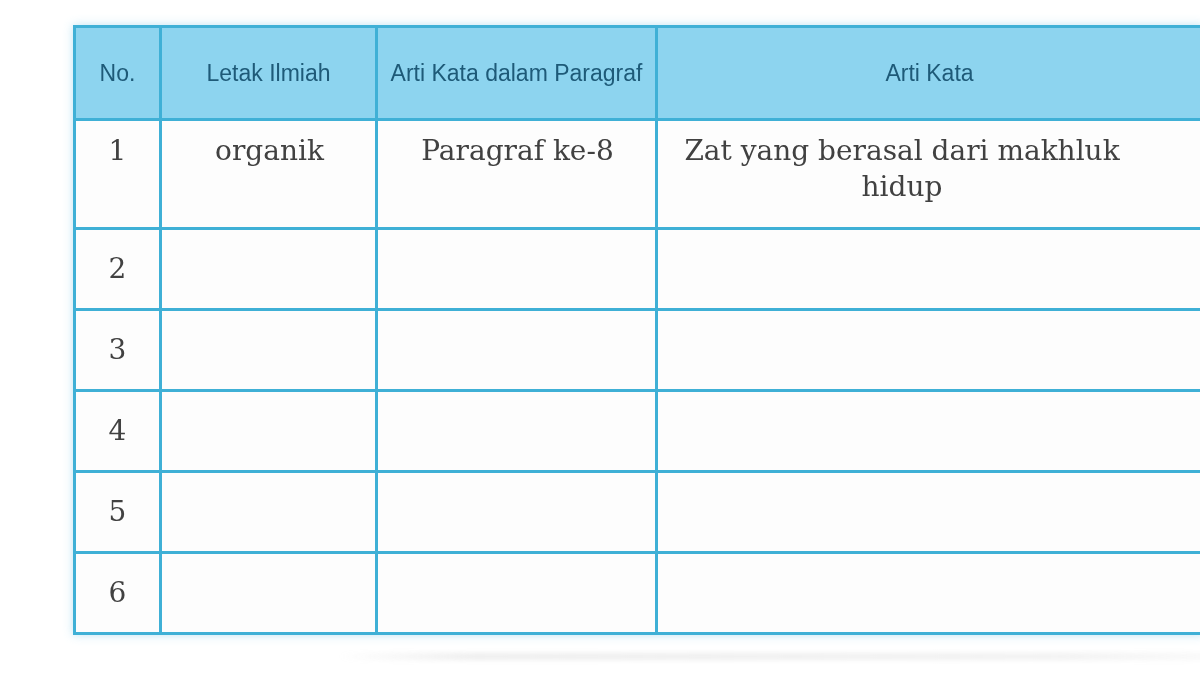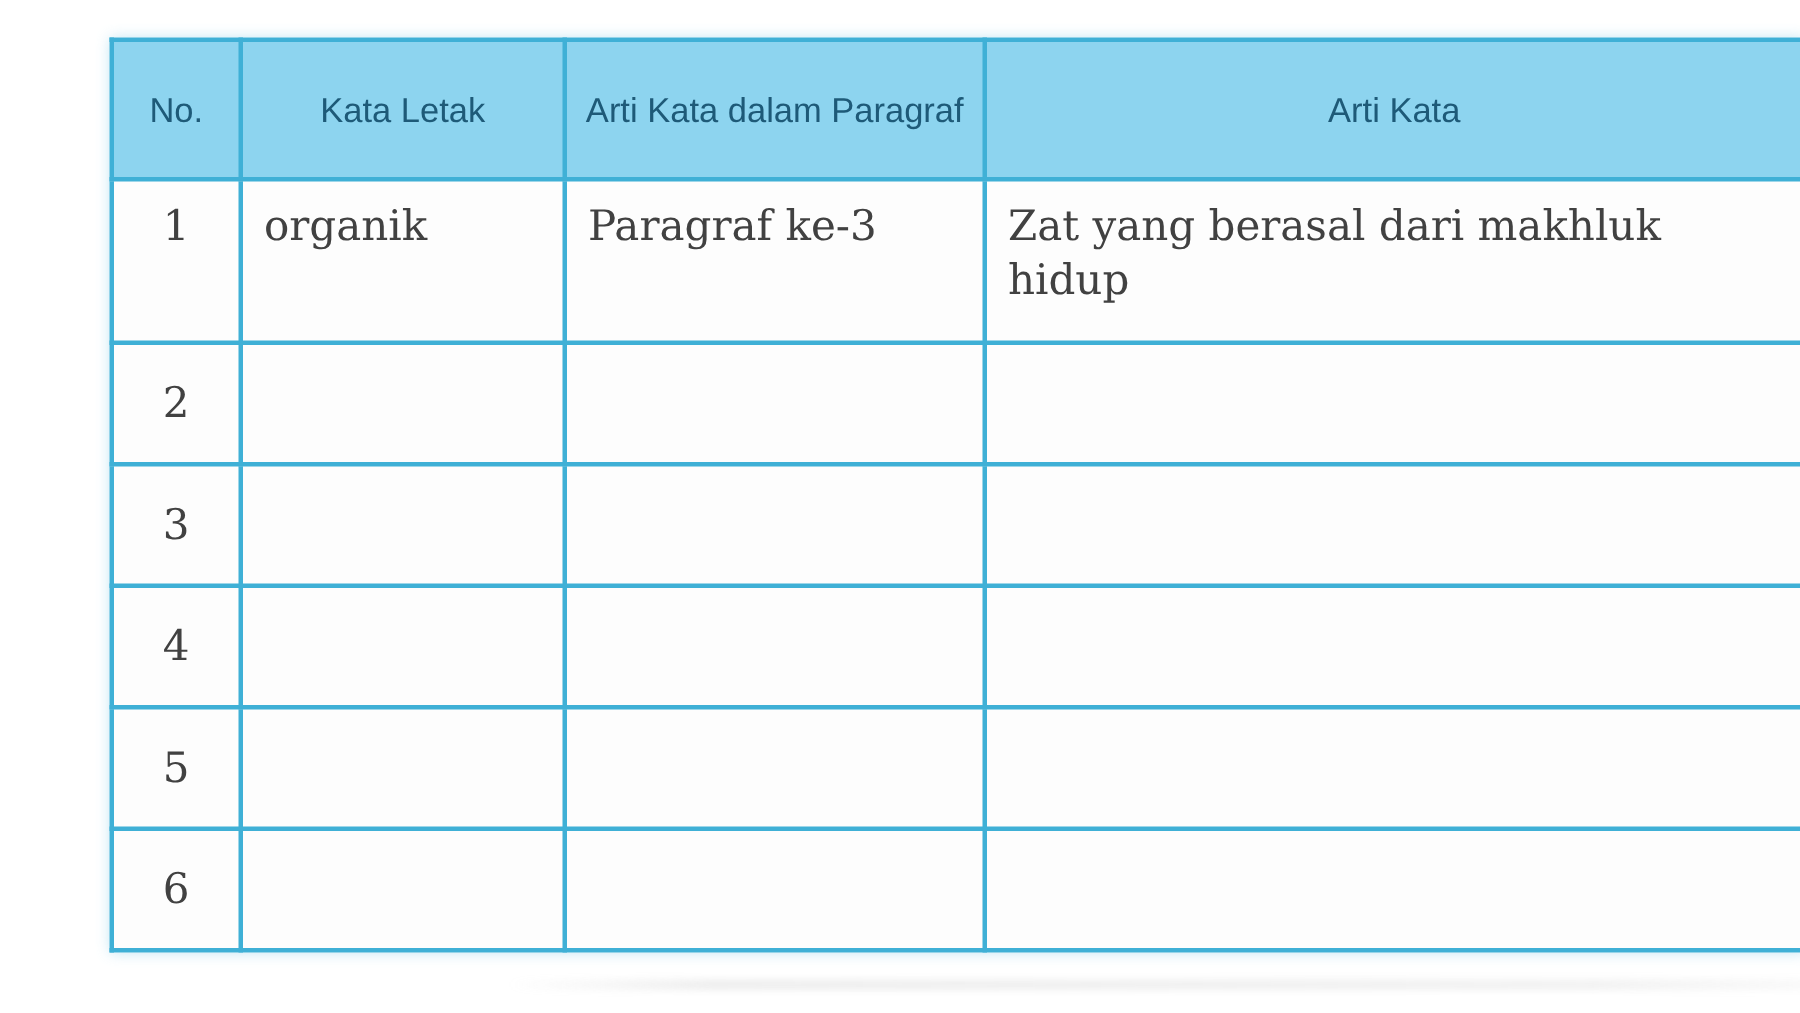--- a/index.html
+++ b/index.html
@@ -46,21 +46,21 @@
   }
   
   .vocab-table tbody td {
     background: #fdfdfd;
     color: #414141;
     font-family: "DejaVu Serif", serif;
     font-size: 28px;
     line-height: 1.3;
     vertical-align: top;
     padding: 12px 12px 0 14px;
-    text-align: left;
+    text-align: center;
   }
   .vocab-table tbody tr.row-filled td {
     height: 109px;
   }
   .vocab-table tbody tr.row-empty td {
     height: 81px;
   }
   .vocab-table tbody td.cell-no {
     text-align: center;
     padding-left: 4px;
@@ -93,30 +93,30 @@
   <table class="vocab-table">
     <colgroup>
       <col style="width:86px">
       <col style="width:216px">
       <col style="width:280px">
       <col style="width:546px">
     </colgroup>
     <thead>
       <tr>
         <th>No.</th>
-        <th>Kata Letak</th>
+        <th>Letak Ilmiah</th>
         <th>Arti Kata dalam Paragraf</th>
         <th>Arti Kata</th>
       </tr>
     </thead>
     <tbody>
       <tr class="row-filled">
         <td class="cell-no">1</td>
         <td>organik</td>
-        <td>Paragraf ke-3</td>
+        <td>Paragraf ke-8</td>
         <td>
             <div class="arti-text">Zat yang berasal dari makhluk hidup</div>
           </td>
       </tr>
       <tr class="row-empty">
         <td class="cell-no">2</td>
         <td></td>
         <td></td>
         <td></td>
       </tr>

